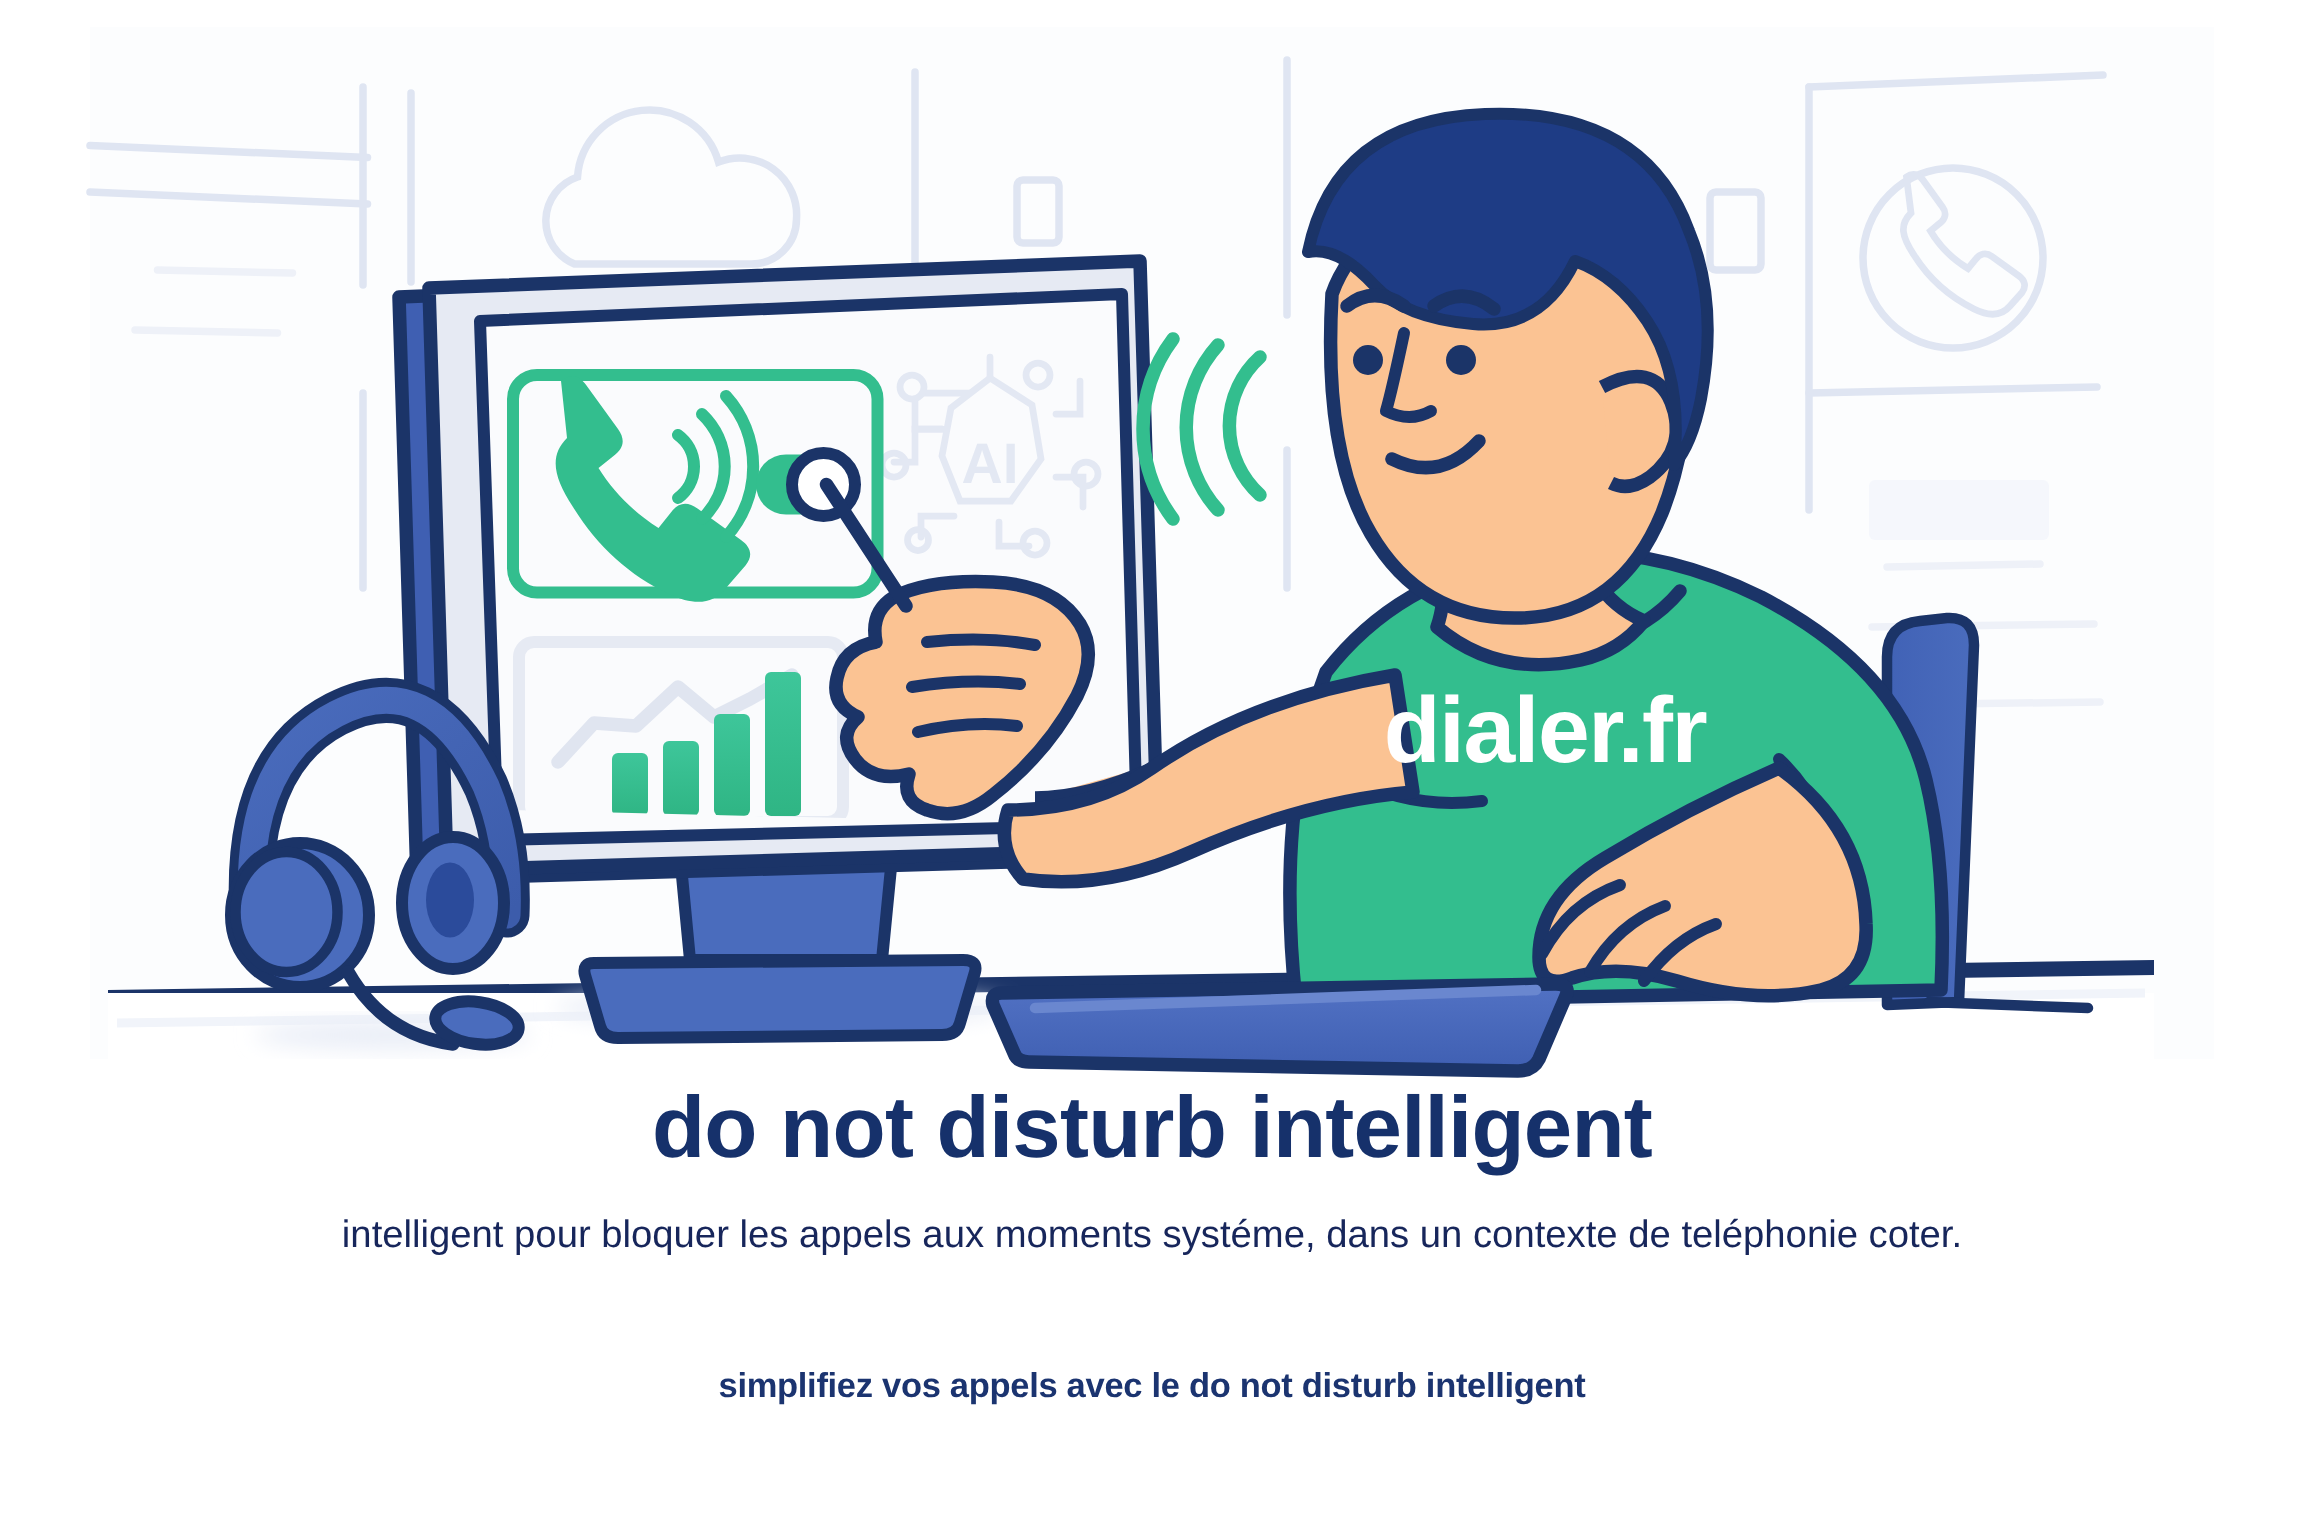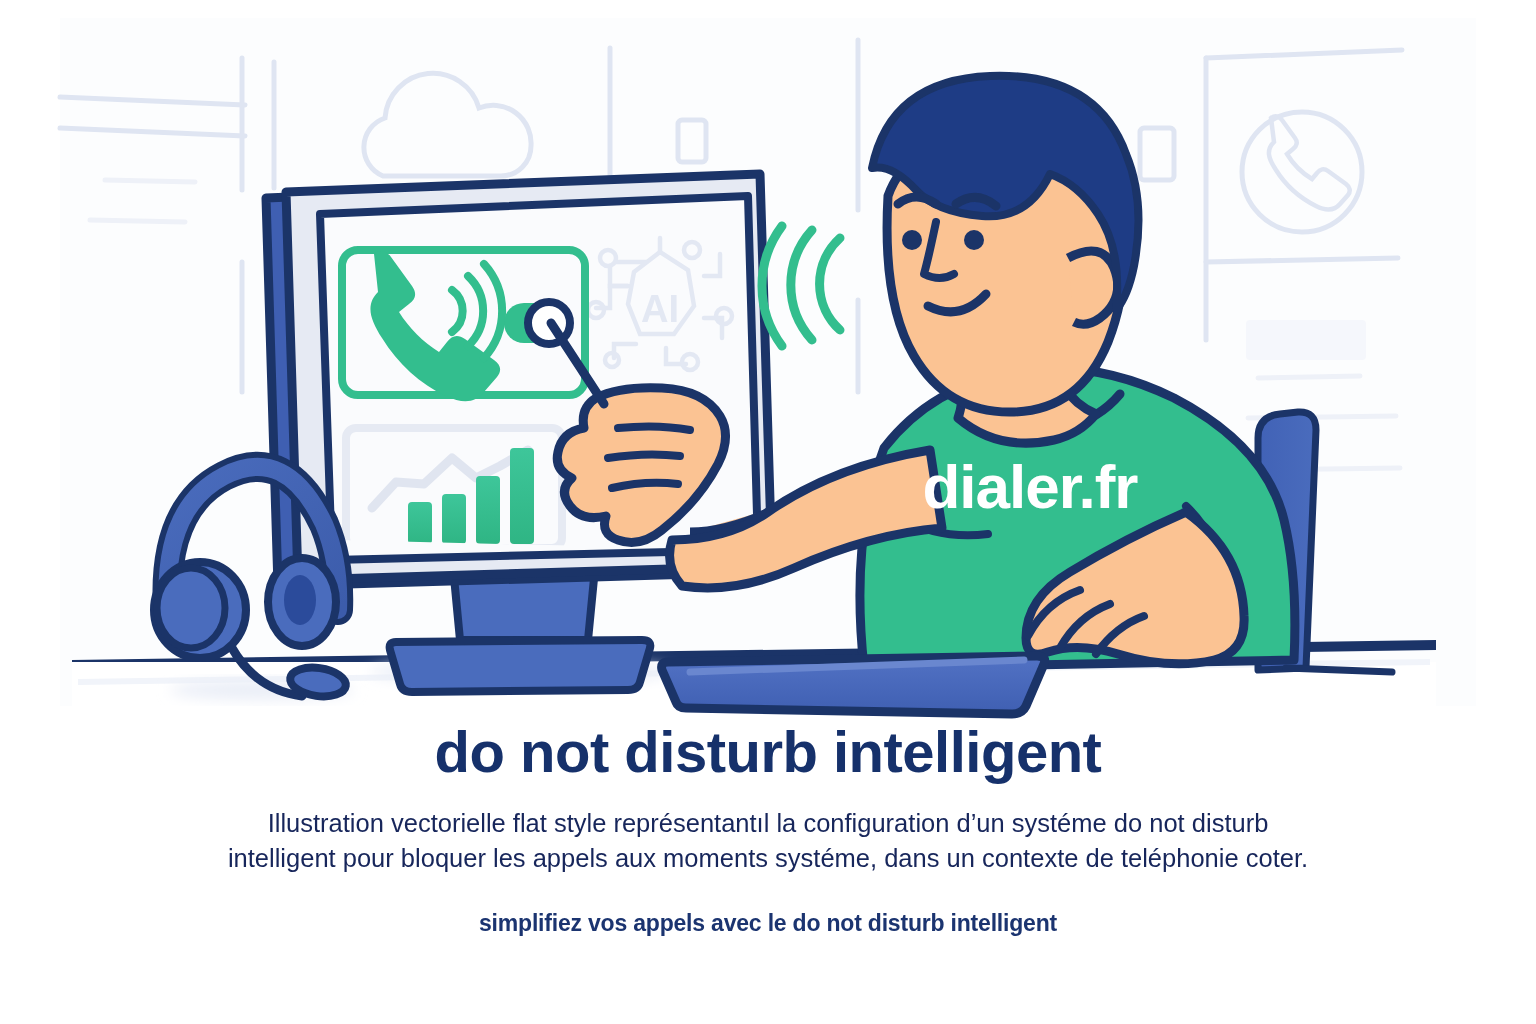--- a/index.html
+++ b/index.html
@@ -233,19 +233,18 @@
     <g>
       <path d="M668 662 q-8 0 -6 8 l14 32 q2 6 10 6 l326 6 q10 0 14 -8 l18 -42 q3 -8 -7 -8 z" fill="url(#gKeyboard)" stroke="#1b3468" stroke-width="9" stroke-linejoin="round"></path>
       <path d="M690 672 L1024 660" stroke="#6a87cf" stroke-width="7" fill="none" stroke-linecap="round"></path>
     </g>
 
   </svg>
 
   <div id="title" class="txtblock">do not disturb intelligent</div>
 
   <div id="desc" class="txtblock">
-    <span class="l">Illustration vectorielle flat style représentantıl la configuration d’un systéme do not disturb</span>
     <span class="l">intelligent pour bloquer les appels aux moments systéme, dans un contexte de teléphonie coter.</span>
   </div>
 
   <div id="tagline" class="txtblock">simplifiez vos appels avec le do not disturb intelligent</div>
 
 </div>
 
 </body></html>

